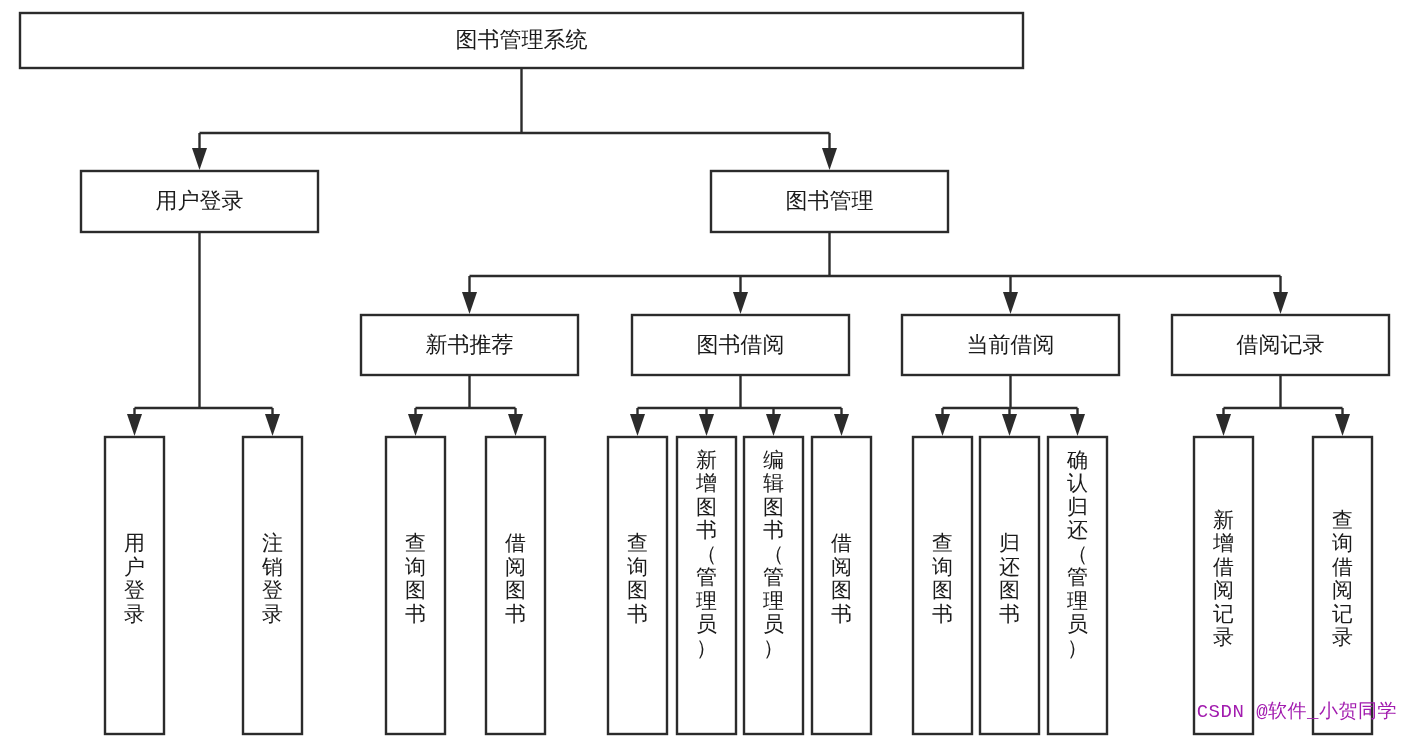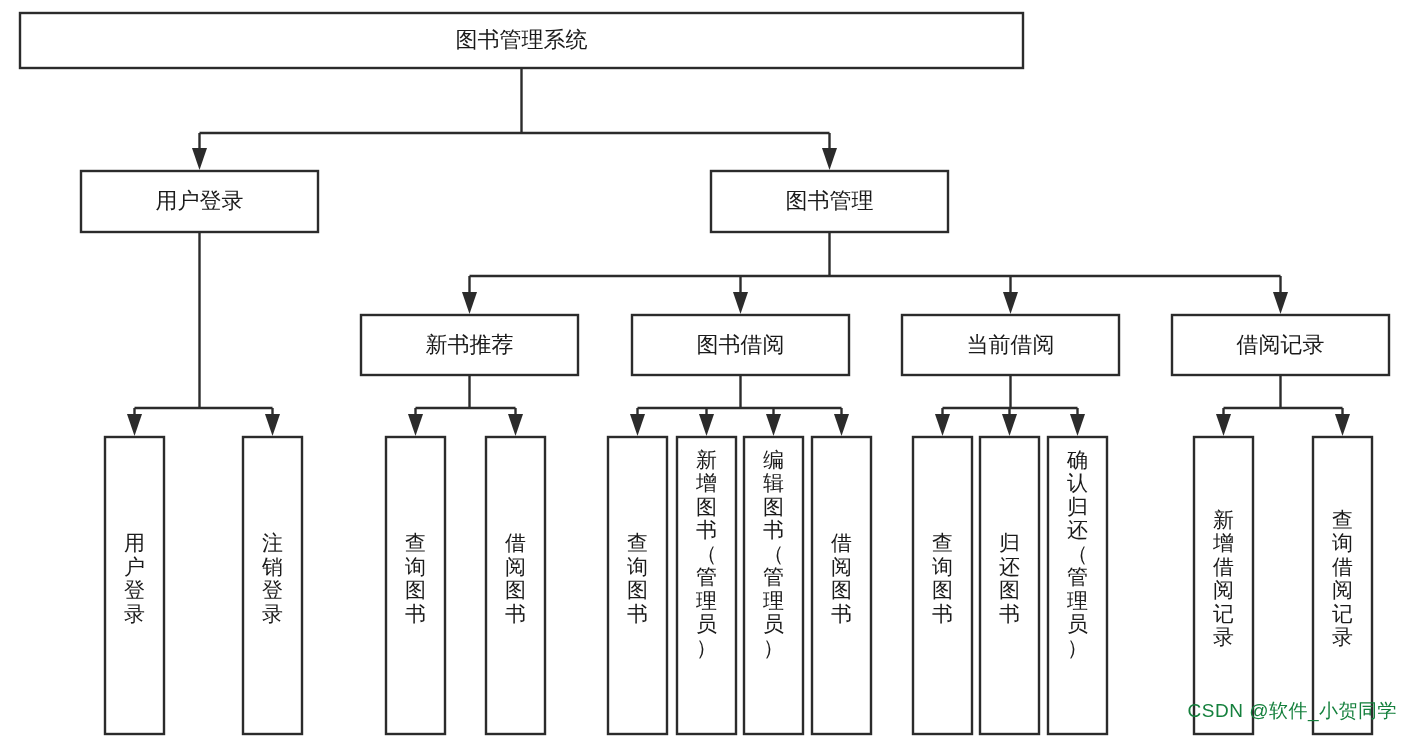--- a/index.html
+++ b/index.html
@@ -50,23 +50,23 @@
     stroke-linecap: butt;
   }
   .arrow-head {
     fill: #2b2b2b;
     stroke: none;
   }
   .watermark {
     position: absolute;
     right: 8px;
     bottom: 6px;
-    font-family: Liberation Sans, sans-serif;
+    font-family: Liberation Mono, monospace;
     font-size: 19px;
-    color: #15803d;
+    color: #a21caf;
     letter-spacing: 0.5px;
     white-space: nowrap;
     user-select: none;
   }
 </style>
 </head>
 <body>
 
 <div id="diagram-root">
   <svg class="flow" viewBox="0 0 1405 747" xmlns="http://www.w3.org/2000/svg">

